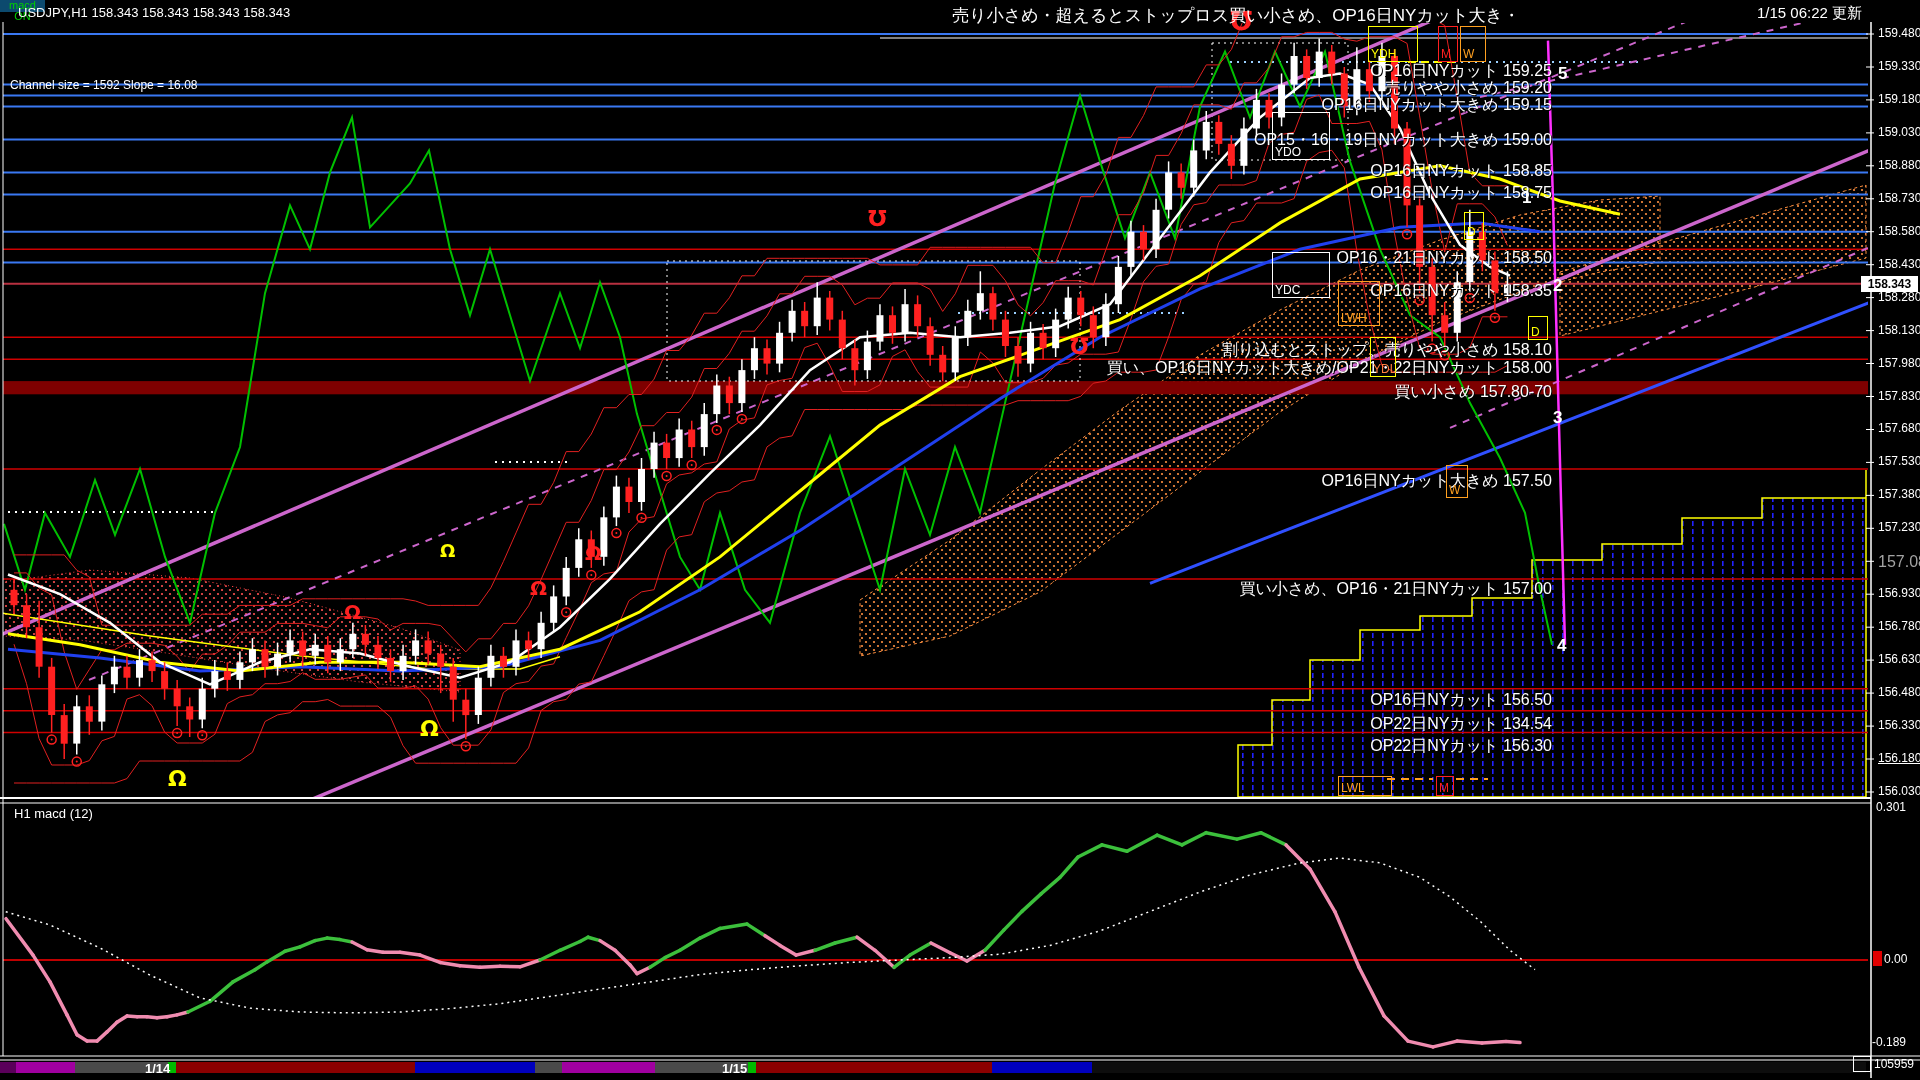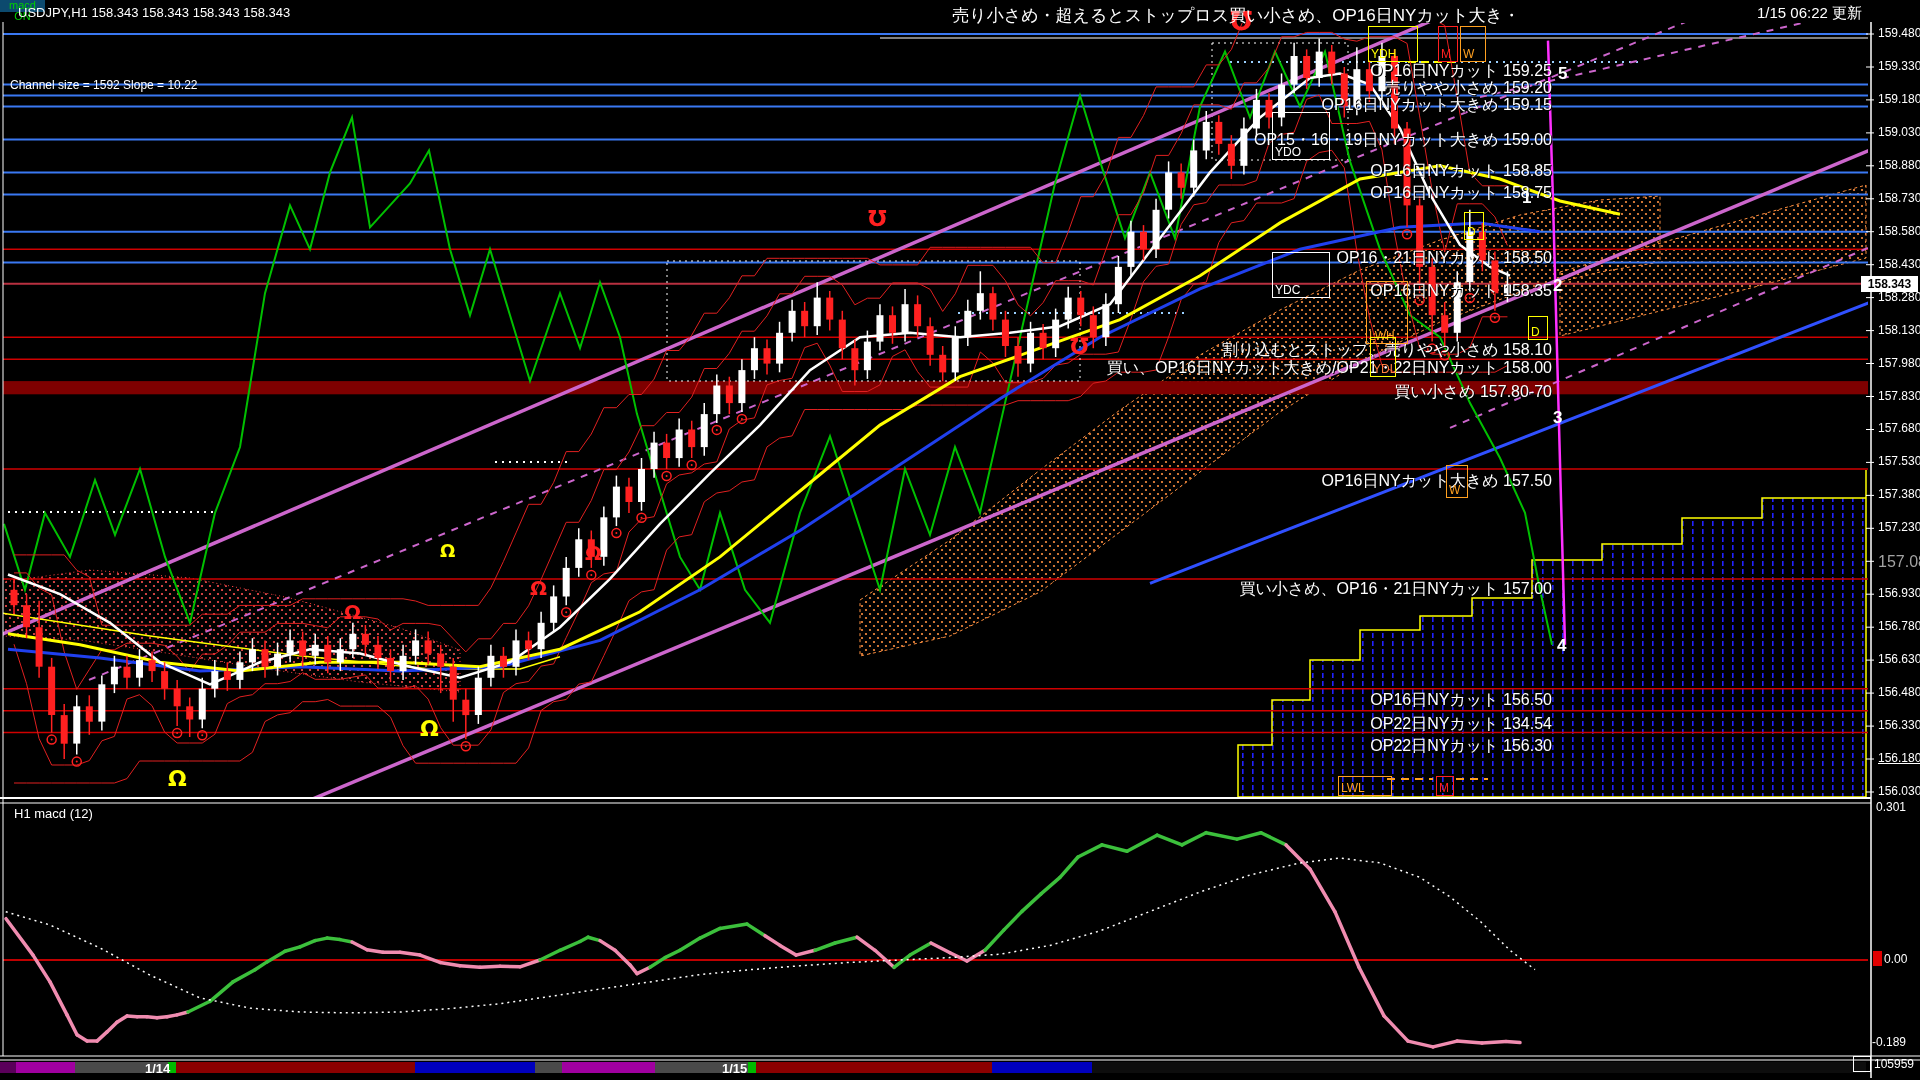--- a/index.html
+++ b/index.html
@@ -567,21 +567,21 @@
       </div>
       <div style="position: absolute; left: 1460px; top: 26px; width: 26px; height: 36px; border: 1.5px solid rgb(255, 160, 32); display: flex; align-items: flex-end; box-sizing: border-box;">
         <span style="font-size: 12px; line-height: 13px; padding-left: 2px; color: rgb(255, 160, 32);">W</span>
       </div>
       <div style="position: absolute; left: 1272px; top: 112px; width: 58px; height: 48px; border: 1.5px solid rgb(255, 255, 255); display: flex; align-items: flex-end; box-sizing: border-box;">
         <span style="font-size: 12px; line-height: 13px; padding-left: 2px; color: rgb(255, 255, 255);">YDO</span>
       </div>
       <div style="position: absolute; left: 1272px; top: 252px; width: 58px; height: 46px; border: 1.5px solid rgb(255, 255, 255); display: flex; align-items: flex-end; box-sizing: border-box;">
         <span style="font-size: 12px; line-height: 13px; padding-left: 2px; color: rgb(255, 255, 255);">YDC</span>
       </div>
-      <div style="position: absolute; left: 1338px; top: 281px; width: 42px; height: 63px; border: 1.5px solid rgb(255, 160, 32); display: flex; align-items: flex-end; box-sizing: border-box; margin-left: 28px;">
+      <div style="position: absolute; left: 1338px; top: 281px; width: 42px; height: 45px; border: 1.5px solid rgb(255, 160, 32); display: flex; align-items: flex-end; box-sizing: border-box;">
         <span style="font-size: 12px; line-height: 13px; padding-left: 2px; color: rgb(255, 160, 32);">LWH</span>
       </div>
       <div style="position: absolute; left: 1370px; top: 337px; width: 26px; height: 40px; border: 1.5px solid rgb(255, 255, 0); display: flex; align-items: flex-end; box-sizing: border-box;">
         <span style="font-size: 12px; line-height: 13px; padding-left: 2px; color: rgb(255, 128, 64);">YDL</span>
       </div>
       <div style="position: absolute; left: 1464px; top: 212px; width: 20px; height: 28px; border: 1.5px solid rgb(255, 255, 0); display: flex; align-items: flex-end; box-sizing: border-box;">
         <span style="font-size: 12px; line-height: 13px; padding-left: 2px; color: rgb(255, 255, 0);">D</span>
       </div>
       <div style="position: absolute; left: 1528px; top: 316px; width: 20px; height: 24px; border: 1.5px solid rgb(255, 255, 0); display: flex; align-items: flex-end; box-sizing: border-box;">
         <span style="font-size: 12px; line-height: 13px; padding-left: 2px; color: rgb(255, 255, 0);">D</span>
@@ -601,21 +601,21 @@
       <div style="position: absolute; left: 344px; top: 602px; color: rgb(255, 32, 32); font-size: 20px; font-family: &quot;DejaVu Sans&quot;, sans-serif; font-weight: bold; line-height: 1;">Ω</div>
       <div style="position: absolute; left: 530px; top: 578px; color: rgb(255, 32, 32); font-size: 20px; font-family: &quot;DejaVu Sans&quot;, sans-serif; font-weight: bold; line-height: 1;">Ω</div>
       <div style="position: absolute; left: 585px; top: 543px; color: rgb(255, 32, 32); font-size: 20px; font-family: &quot;DejaVu Sans&quot;, sans-serif; font-weight: bold; line-height: 1;">Ω</div>
       <div style="position: absolute; left: 868px; top: 208px; color: rgb(255, 32, 32); font-size: 22px; font-family: &quot;DejaVu Sans&quot;, sans-serif; font-weight: bold; line-height: 1;">℧</div>
       <div style="position: absolute; left: 1070px; top: 336px; color: rgb(255, 32, 32); font-size: 22px; font-family: &quot;DejaVu Sans&quot;, sans-serif; font-weight: bold; line-height: 1;">℧</div>
       <div style="position: absolute; left: 1230px; top: 8px; color: rgb(255, 32, 32); font-size: 26px; font-family: &quot;DejaVu Sans&quot;, sans-serif; font-weight: bold; line-height: 1;">℧</div>
       <div style="position: absolute; left: 145px; top: 1061px; color: rgb(255, 255, 255); font-size: 13px; font-weight: bold;">1/14</div>
       <div style="position: absolute; left: 722px; top: 1061px; color: rgb(255, 255, 255); font-size: 13px; font-weight: bold;">1/15</div>
     </div>
   <div id="symbol-line" class="txt">USDJPY,H1  158.343 158.343 158.343 158.343</div>
-  <div id="channel-info" class="txt">Channel size = 1592 Slope = 10.22</div>
+  <div id="channel-info" class="txt">Channel size = 1592 Slope = 16.08</div>
   <div id="top-note" class="txt">売り小さめ・超えるとストップロス買い小さめ、OP16日NYカット大き・</div>
   <div id="updated" class="txt">1/15 06:22 更新</div>
   <div id="sub-label" class="txt">H1  macd (12)</div>
   <div id="macd-on">macd ON</div>
   <div id="price-tag" class="txt">158.343</div>
   <div id="counter-box"></div>
   <div id="counter" class="txt">105959</div>
   <div id="macd-zero-mark"></div>
   <div class="macd-axis" style="left:1876px;top:800px">0.301</div>
   <div class="macd-axis" style="left:1884px;top:952px">0.00</div>

